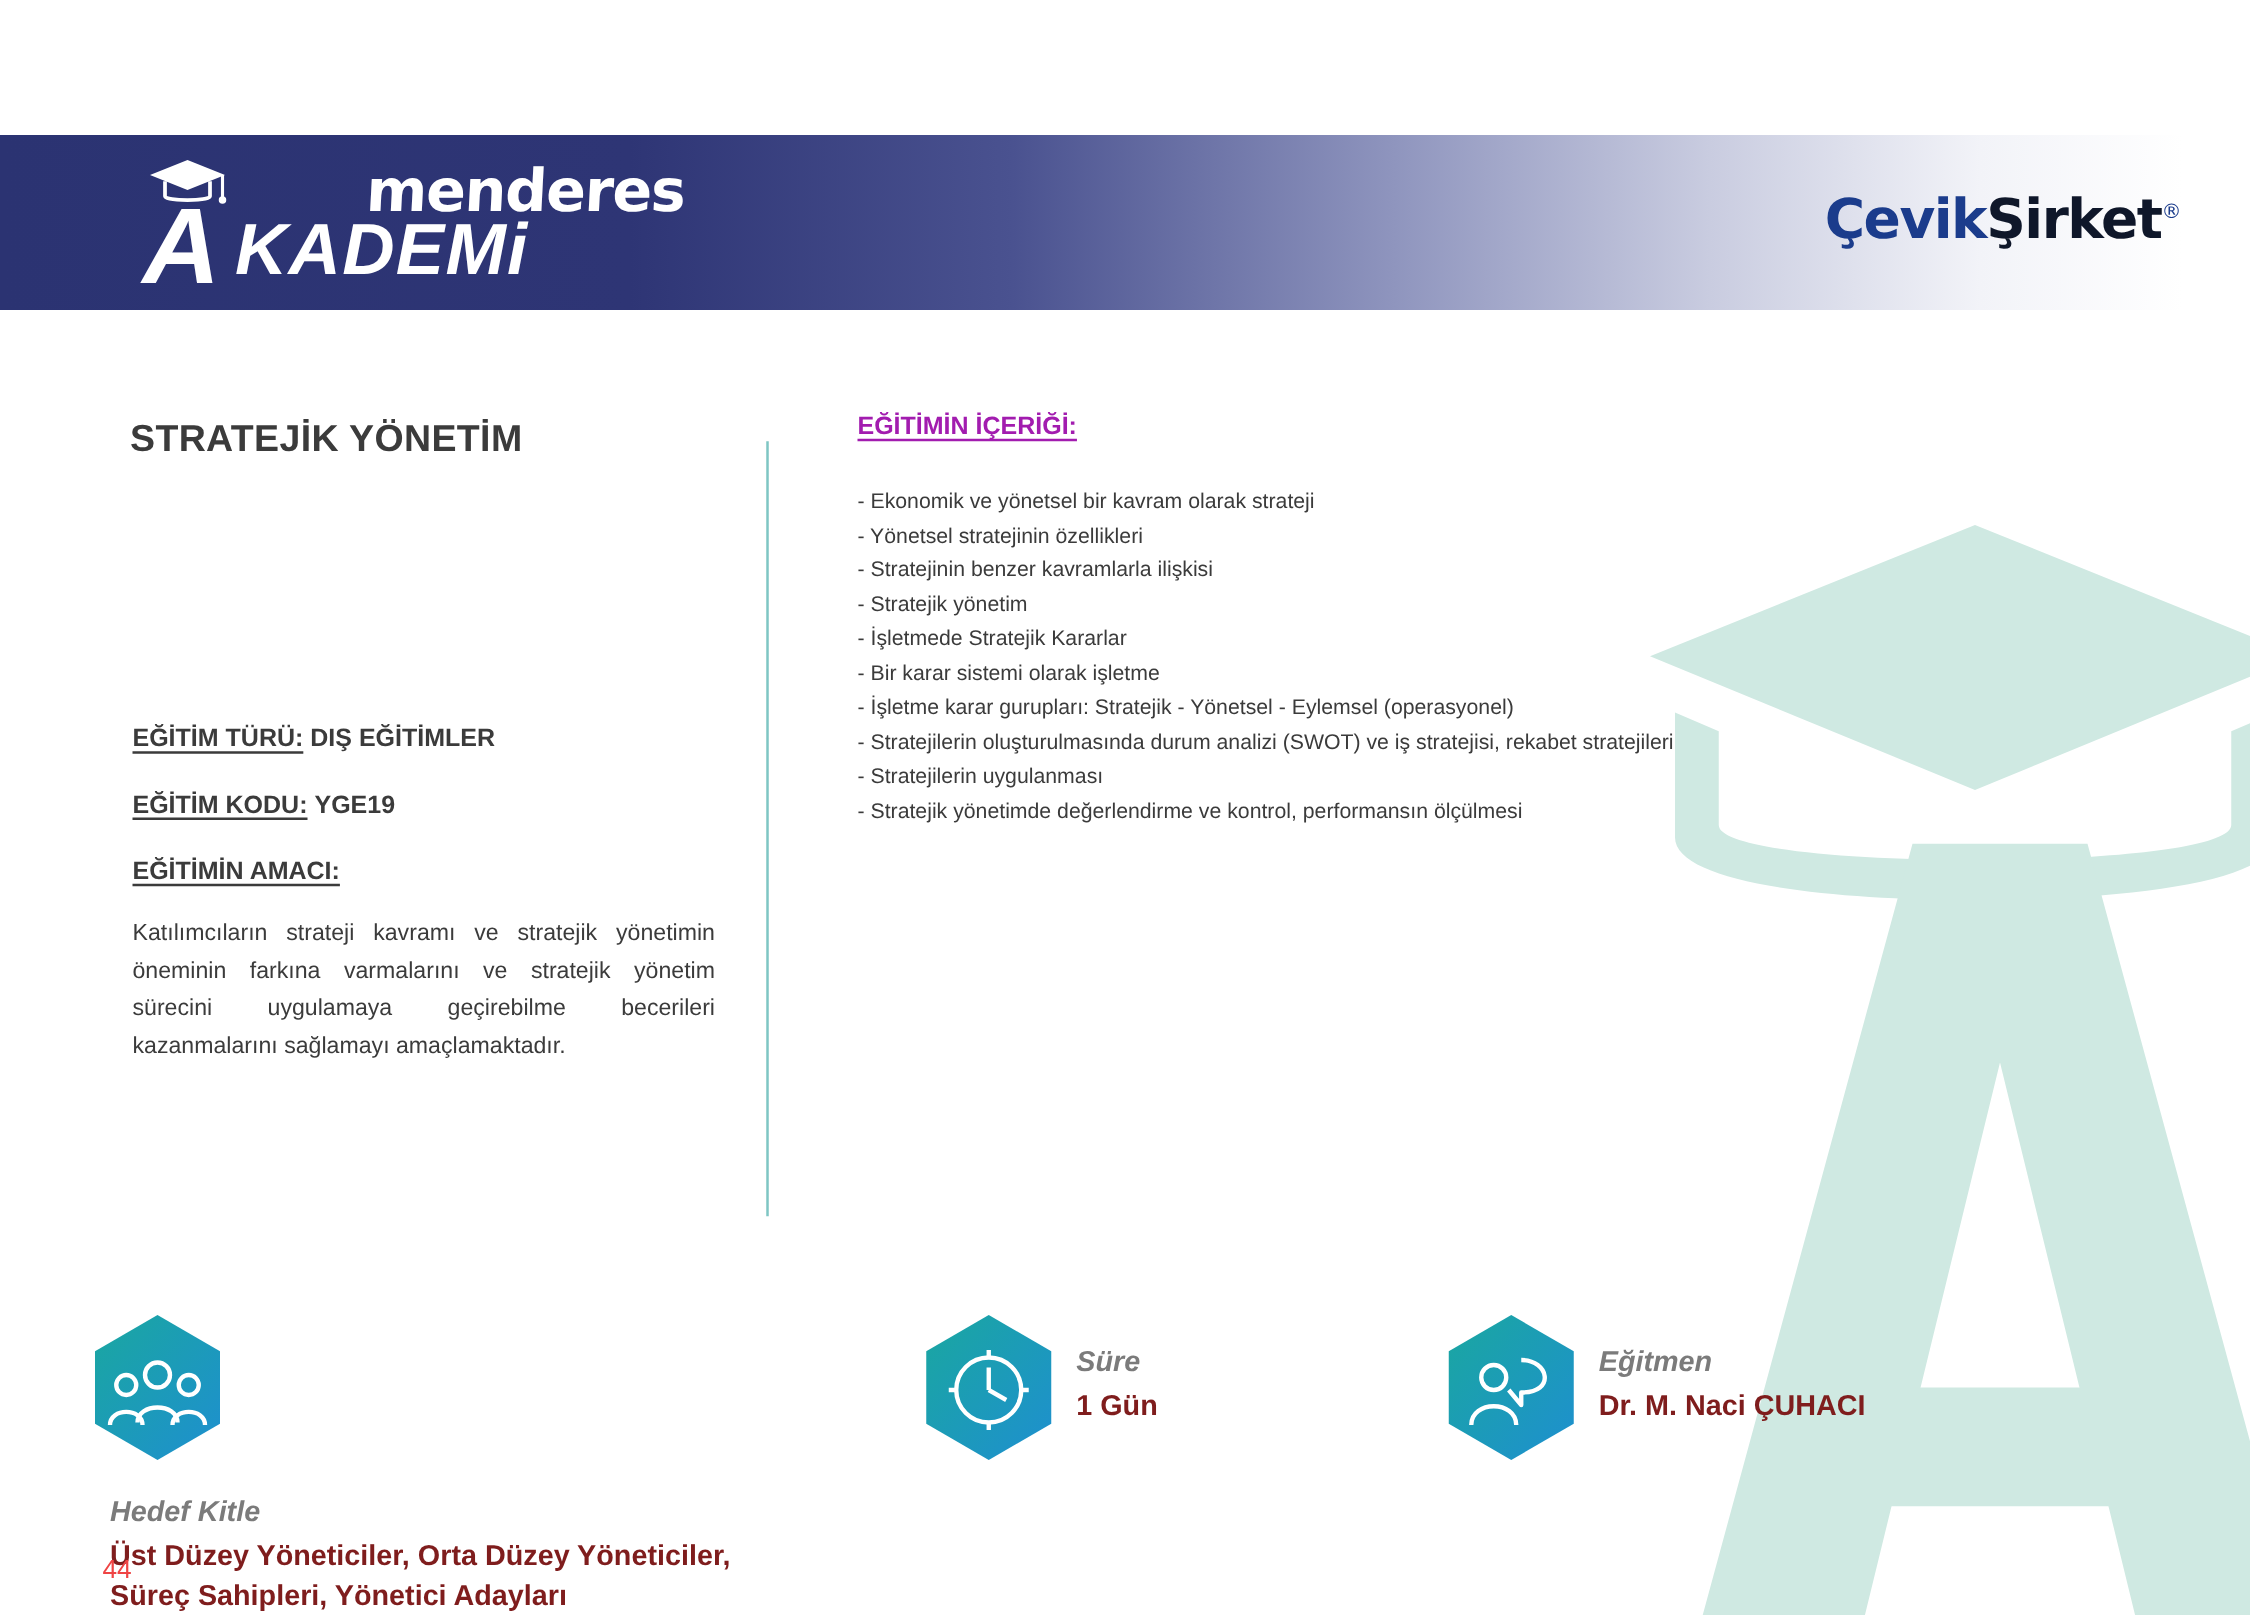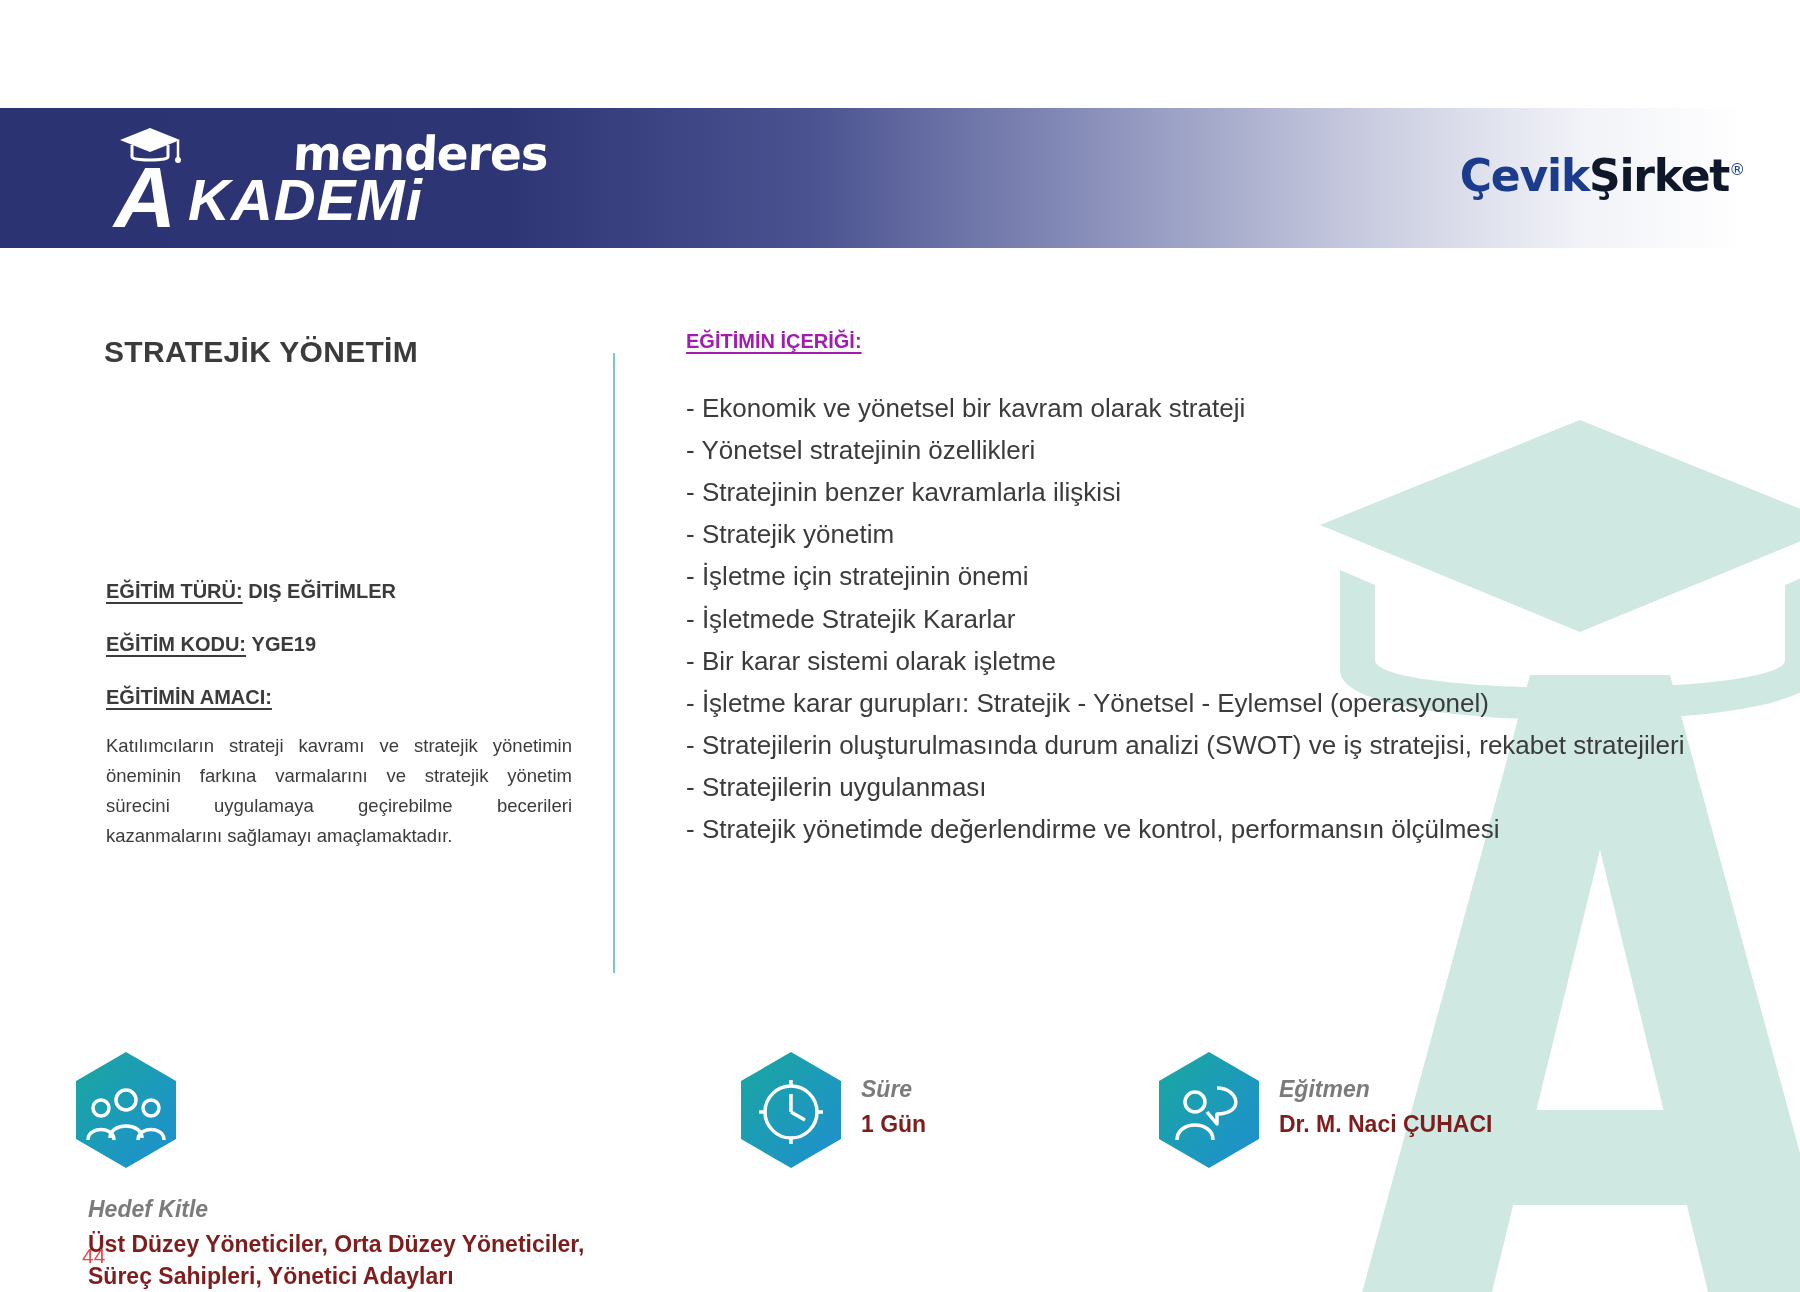--- a/index.html
+++ b/index.html
@@ -171,21 +171,21 @@
   .content-head {
     font-size: 20px;
     font-weight: bold;
     text-decoration: underline;
     text-underline-offset: 4px;
     color: #a21caf;
     margin-bottom: 34px;
   }
   .content-list { list-style: none; margin: 0; padding: 0; }
   .content-list li {
-    font-size: 26px;
+    font-size: 17px;
     line-height: 1.62;
     color: #3b3b3b;
     white-space: nowrap;
   }
 
   
   .info-item {
     position: absolute;
     display: flex;
     align-items: flex-start;
@@ -274,21 +274,20 @@
 
 <div class="divider"></div>
 
 <div class="content-block">
   <div class="content-head">EĞİTİMİN İÇERİĞİ:</div>
   <ul class="content-list">
     <li>- Ekonomik ve yönetsel bir kavram olarak strateji</li>
     <li>- Yönetsel stratejinin özellikleri</li>
     <li>- Stratejinin benzer kavramlarla ilişkisi</li>
     <li>- Stratejik yönetim</li>
-    <li>- İşletme için stratejinin önemi</li>
     <li>- İşletmede Stratejik Kararlar</li>
     <li>- Bir karar sistemi olarak işletme</li>
     <li>- İşletme karar gurupları: Stratejik - Yönetsel - Eylemsel (operasyonel)</li>
     <li>- Stratejilerin oluşturulmasında durum analizi (SWOT) ve iş stratejisi, rekabet stratejileri</li>
     <li>- Stratejilerin uygulanması</li>
     <li>- Stratejik yönetimde değerlendirme ve kontrol, performansın ölçülmesi</li>
   </ul>
 </div>
 
 <div class="info-item" id="info-hedef">

